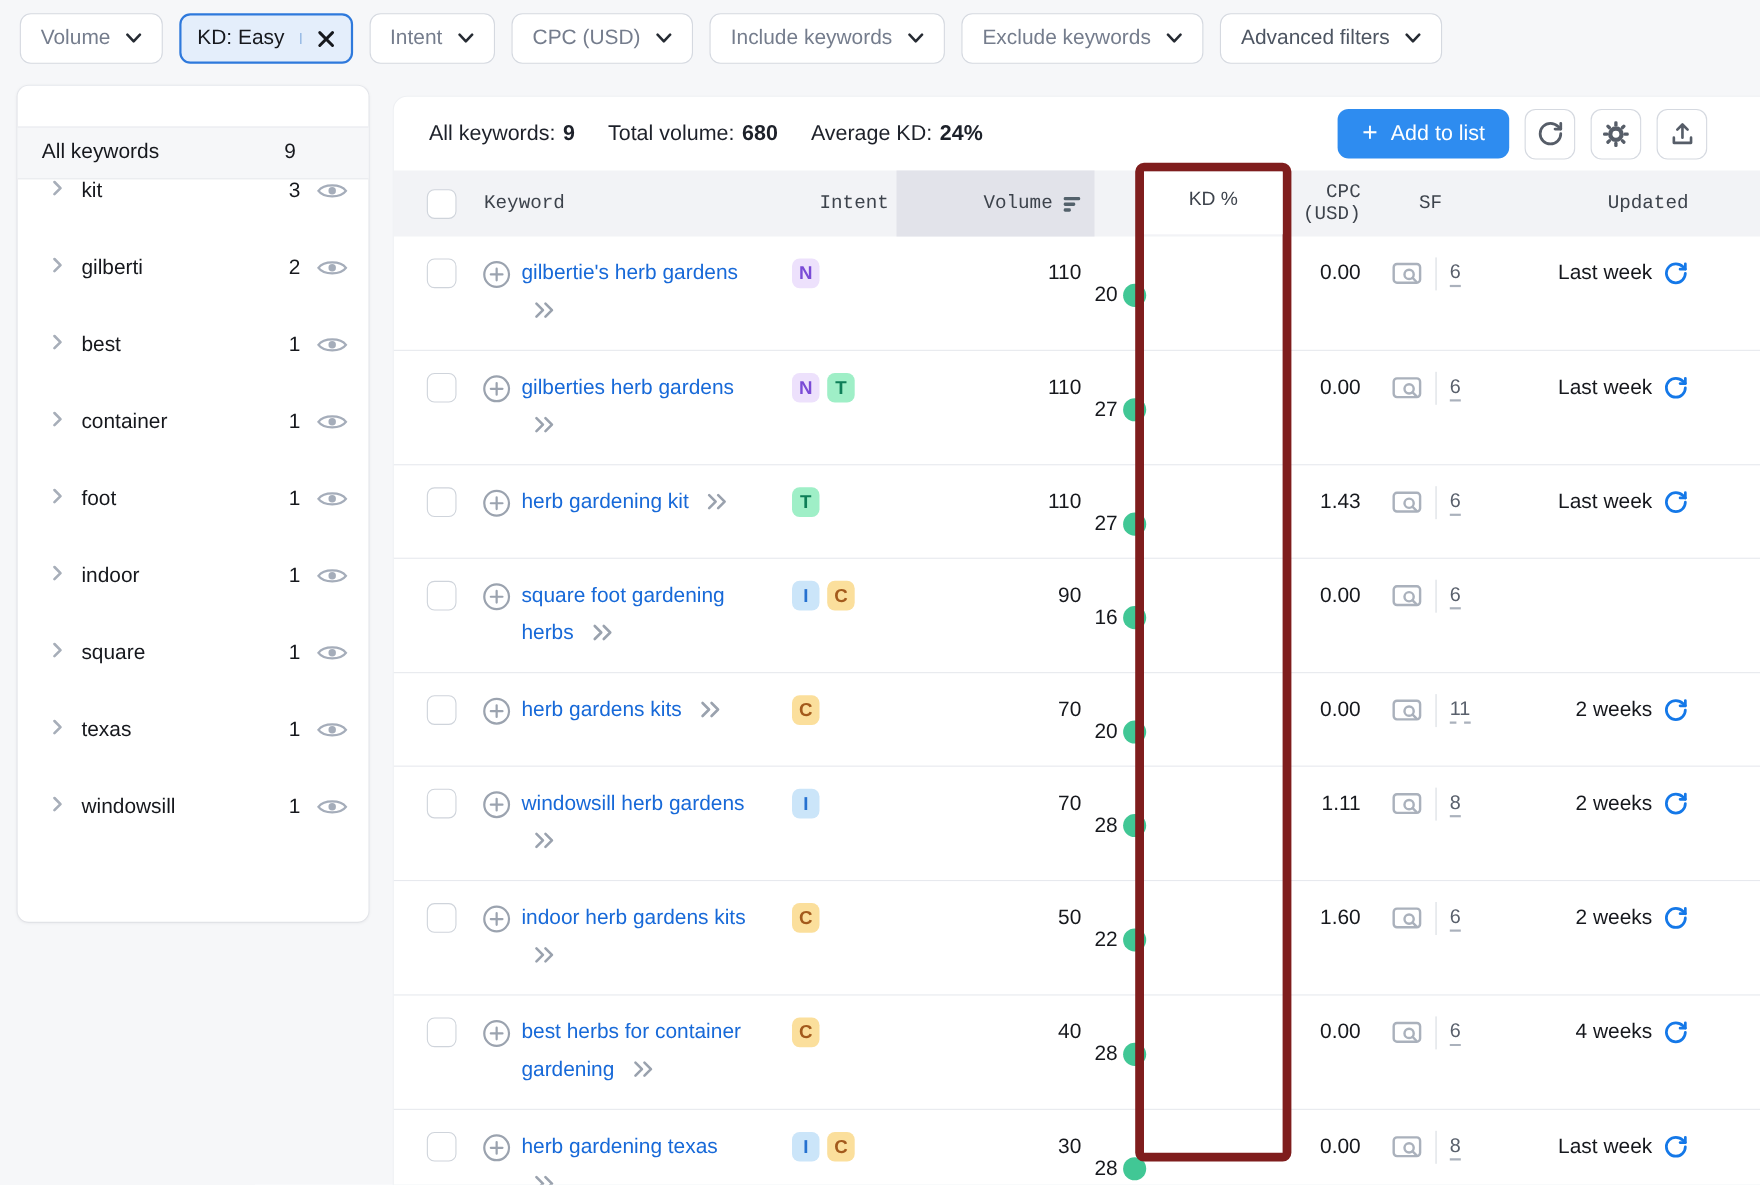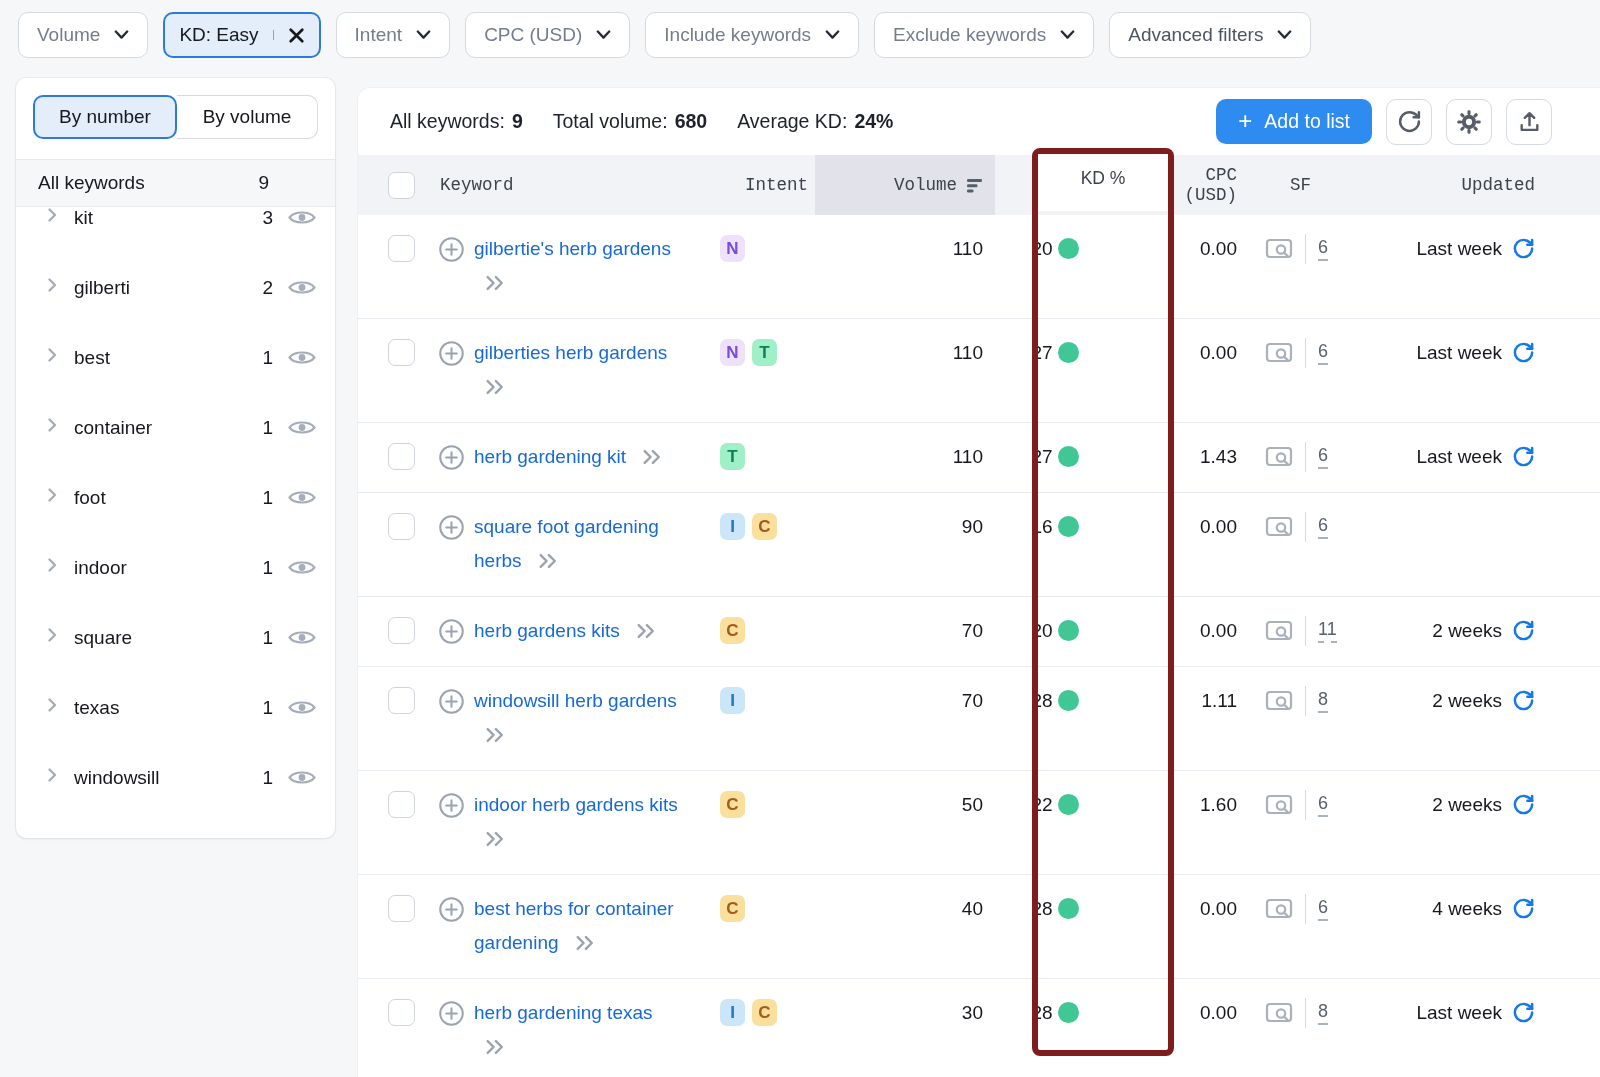--- a/index.html
+++ b/index.html
@@ -91,34 +91,34 @@
   .kw-plus { flex:0 0 auto; margin-top:4px; cursor:pointer; display:flex; }
   .kw-text { max-width:205px; line-height:34px; }
   .kw-link { color:#1769d8; text-decoration:none; cursor:pointer; }
   .kw-more { display:inline-block; margin-left:10px; vertical-align:-4px; cursor:pointer; }
   .c-int { display:flex; gap:7px; padding-top:3px; }
   .badge {
     width:25px; height:27px; border-radius:7px; display:inline-flex;
     align-items:center; justify-content:center; font-size:17px; font-weight:700;
   }
   .c-vol { text-align:right; padding-right:12px; line-height:33px; }
-  .c-kd  { display:flex; justify-content:center; align-items:center; gap:5px; padding-right:30px; height:33px; }
+  .c-kd  { display:flex; justify-content:flex-start; align-items:center; gap:5px; padding-right:30px; height:33px;margin-top:20px; }
   .dot   { width:21px; height:21px; border-radius:50%; }
   .c-cpc { text-align:right; padding-right:18px; line-height:33px; }
   .c-sf  { display:flex; align-items:center; gap:12px; padding-left:10px; height:33px; }
   .sf-div{ width:1px; height:30px; background:#d8dce2; }
   .sf-val{ font-size:18px; color:#59606c; border-bottom:2px dashed #aab1bc; padding-bottom:1px; cursor:pointer; }
   .serp-icon { display:flex; cursor:pointer; }
   .c-upd { display:flex; justify-content:flex-end; align-items:center; gap:10px; padding-right:65px; height:33px; white-space:nowrap; }
   .upd-refresh { display:flex; cursor:pointer; }
 
   
   .kd-highlight {
     position:absolute; left:674px; top:60px; width:142px; height:908px;
-    border:6px solid #7f1d1d; border-radius:8px; pointer-events:none; z-index:4;
+    border:8px solid #7f1d1d; border-radius:8px; pointer-events:none; z-index:4;
   }
   .kd-head-fill { position:absolute; left:0; top:0; width:100%; height:57px; background:#fff; }
   .kd-head-label {
     position:absolute; left:0; top:14px; width:100%; text-align:center;
     font-size:17.5px; color:#3d434c;
   }
 </style>
 </head>
 <body>
 
@@ -162,24 +162,20 @@
     </div>
     <div class="pill dark">
       <span>Advanced filters</span>
       <svg width="15" height="10" viewBox="0 0 15 10" fill="none">
         <path d="M1.8 1.5 L7.5 7.6 L13.2 1.5" stroke="#262b33" stroke-width="2.3" stroke-linecap="round" stroke-linejoin="round"></path>
       </svg>
     </div>
   </div>
 
 <aside class="sidebar">
-  <div class="seg">
-    <button class="seg-btn active">By number</button>
-    <button class="seg-btn">By volume</button>
-  </div>
   <div class="allkw">
     <span>All keywords</span>
     <span class="count">9</span>
   </div>
   <ul id="groups">
   <li class="group">
     <span class="chev">
       <svg width="16" height="16" viewBox="0 0 16 16" fill="none">
             <path d="M5.5 2.5 L11 8 L5.5 13.5" stroke="#a7aeb9" stroke-width="2.4" stroke-linecap="round" stroke-linejoin="round"></path>
           </svg>

